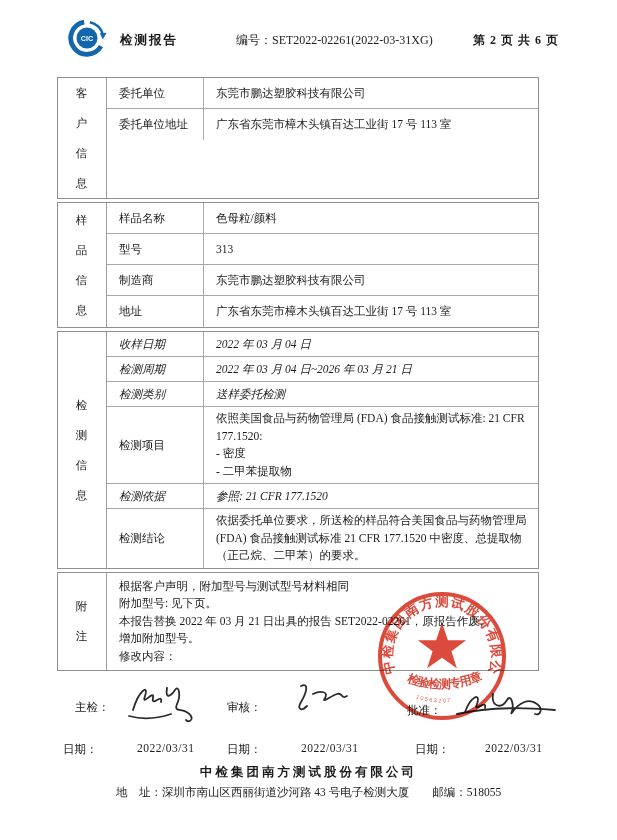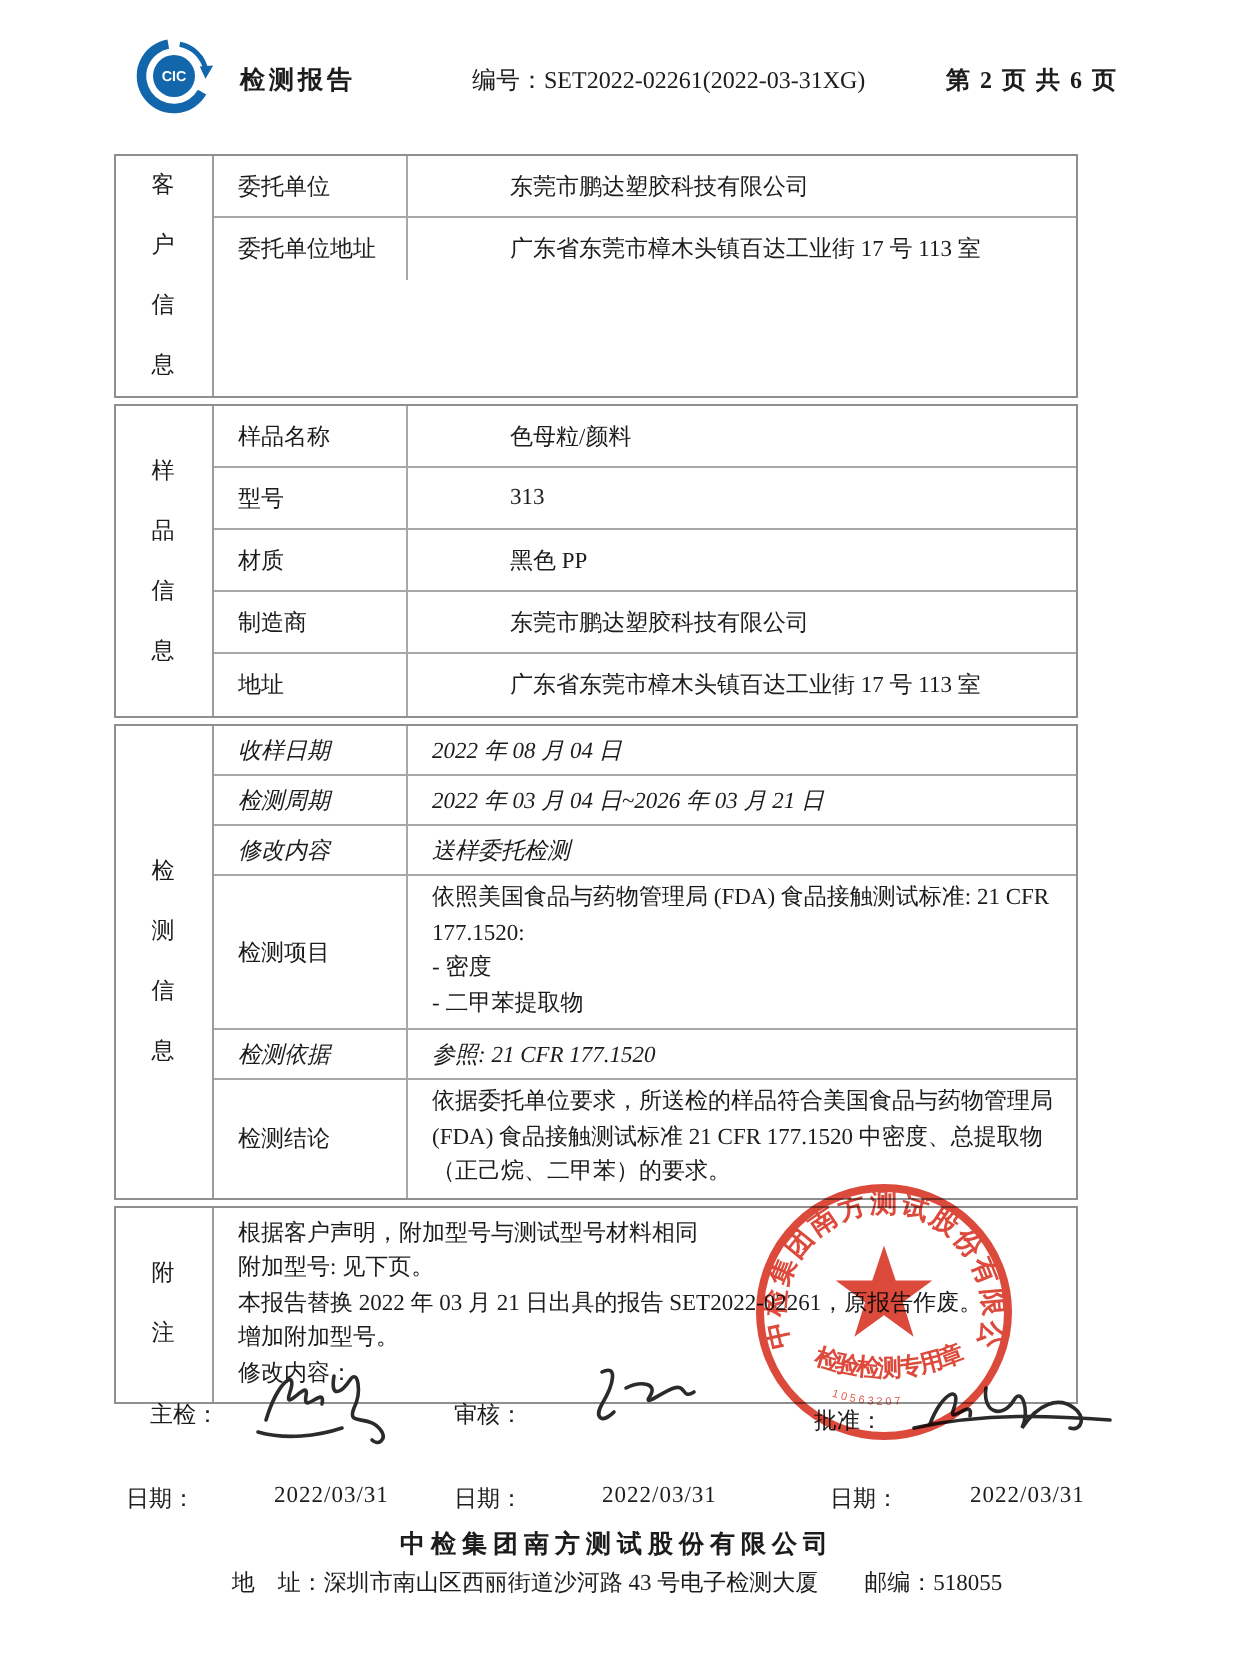--- a/index.html
+++ b/index.html
@@ -19,21 +19,21 @@
   .tables { position:absolute; left:57px; top:77px; width:482px; }
   .sect { display:flex; border:1px solid #8f8f8f; margin-bottom:3px; background:#fff; }
   .sect-head { width:49px; border-right:1px solid #9c9c9c; display:flex; align-items:center; justify-content:center; text-align:center; }
   .sect-head span { display:inline-block; width:2.1em; line-height:30px; letter-spacing:1px; }
   .sect-body { flex:1; display:flex; flex-direction:column; min-width:0; }
   .row { display:flex; border-bottom:1px solid #a8a8a8; }
   .row:last-child { border-bottom:none; }
   .cl { width:97px; border-right:1px solid #a8a8a8; padding:4px 4px 4px 12px; display:flex; align-items:center; flex-shrink:0; }
   .cv { flex:1; padding:4px 8px 4px 12px; display:flex; align-items:center; min-width:0; }
   .cv.top { align-items:flex-start; }
-  .r31 { min-height:31px;gap:39px; }
+  .r31 { min-height:31px; }
   .r26 { min-height:25px;font-style:italic; }
   .ml { line-height:17.5px; padding-top:3px; padding-bottom:3px; }
   .notes-body { padding:5px 8px 5px 12px; line-height:17.5px; }
   
   .signoff { position:absolute; left:57px; top:676px; width:502px; height:84px; font-size:11.5px; }
   .lbl { position:absolute; white-space:nowrap; }
   .sig { position:absolute; }
   .sig path { stroke:#2b2b2b; stroke-width:1.8; fill:none; stroke-linecap:round; }
   .dt { position:absolute; white-space:nowrap; letter-spacing:0.5px; }
   
@@ -85,49 +85,45 @@
     <div class="sect-body">
       <div class="row r31">
         <div class="cl">样品名称</div>
         <div class="cv">色母粒/颜料</div>
       </div>
       <div class="row r31">
         <div class="cl">型号</div>
         <div class="cv">313</div>
       </div>
       <div class="row r31">
-        <div class="cl">材质</div>
-        <div class="cv">黑色 PP</div>
-      </div>
-      <div class="row r31">
         <div class="cl">制造商</div>
         <div class="cv">东莞市鹏达塑胶科技有限公司</div>
       </div>
       <div class="row r31">
         <div class="cl">地址</div>
         <div class="cv">广东省东莞市樟木头镇百达工业街 17 号 113 室</div>
       </div>
     </div>
   </div>
 
   <div class="sect">
     <div class="sect-head">
       <span>检测信息</span>
     </div>
     <div class="sect-body">
       <div class="row r26">
         <div class="cl">收样日期</div>
-        <div class="cv">2022 年 08 月 04 日</div>
+        <div class="cv">2022 年 03 月 04 日</div>
       </div>
       <div class="row r26">
         <div class="cl">检测周期</div>
         <div class="cv">2022 年 03 月 04 日~2026 年 03 月 21 日</div>
       </div>
       <div class="row r26">
-        <div class="cl">修改内容</div>
+        <div class="cl">检测类别</div>
         <div class="cv">送样委托检测</div>
       </div>
       <div class="row">
         <div class="cl">检测项目</div>
         <div class="cv top ml">
           <div>
             <div>依照美国食品与药物管理局 (FDA) 食品接触测试标准: 21 CFR</div>
             <div>177.1520:</div>
             <div>- 密度</div>
             <div>- 二甲苯提取物</div>

